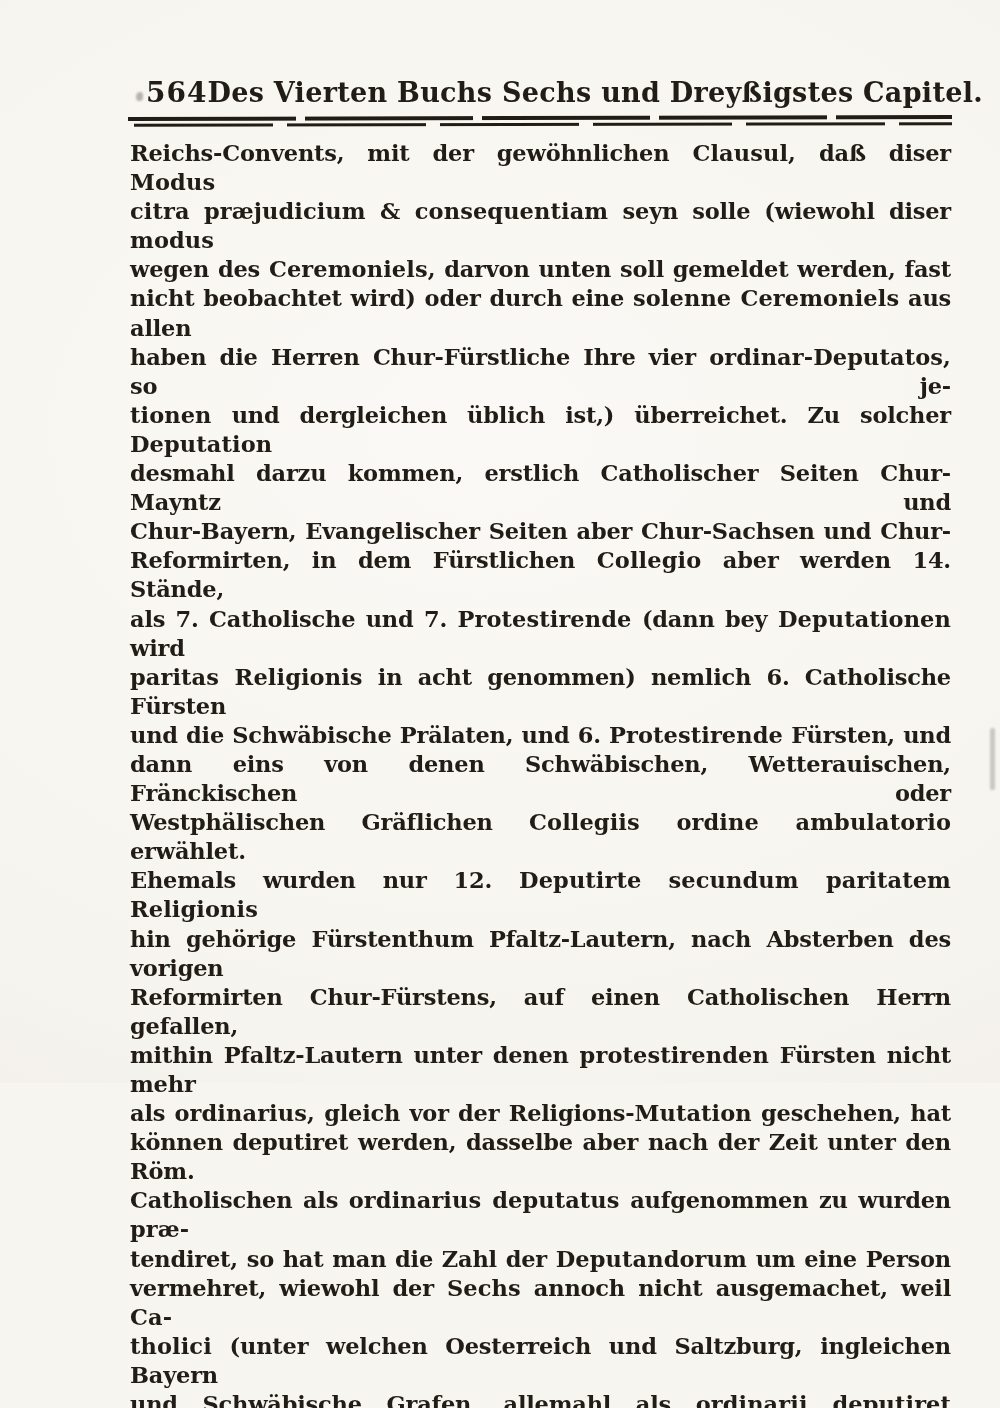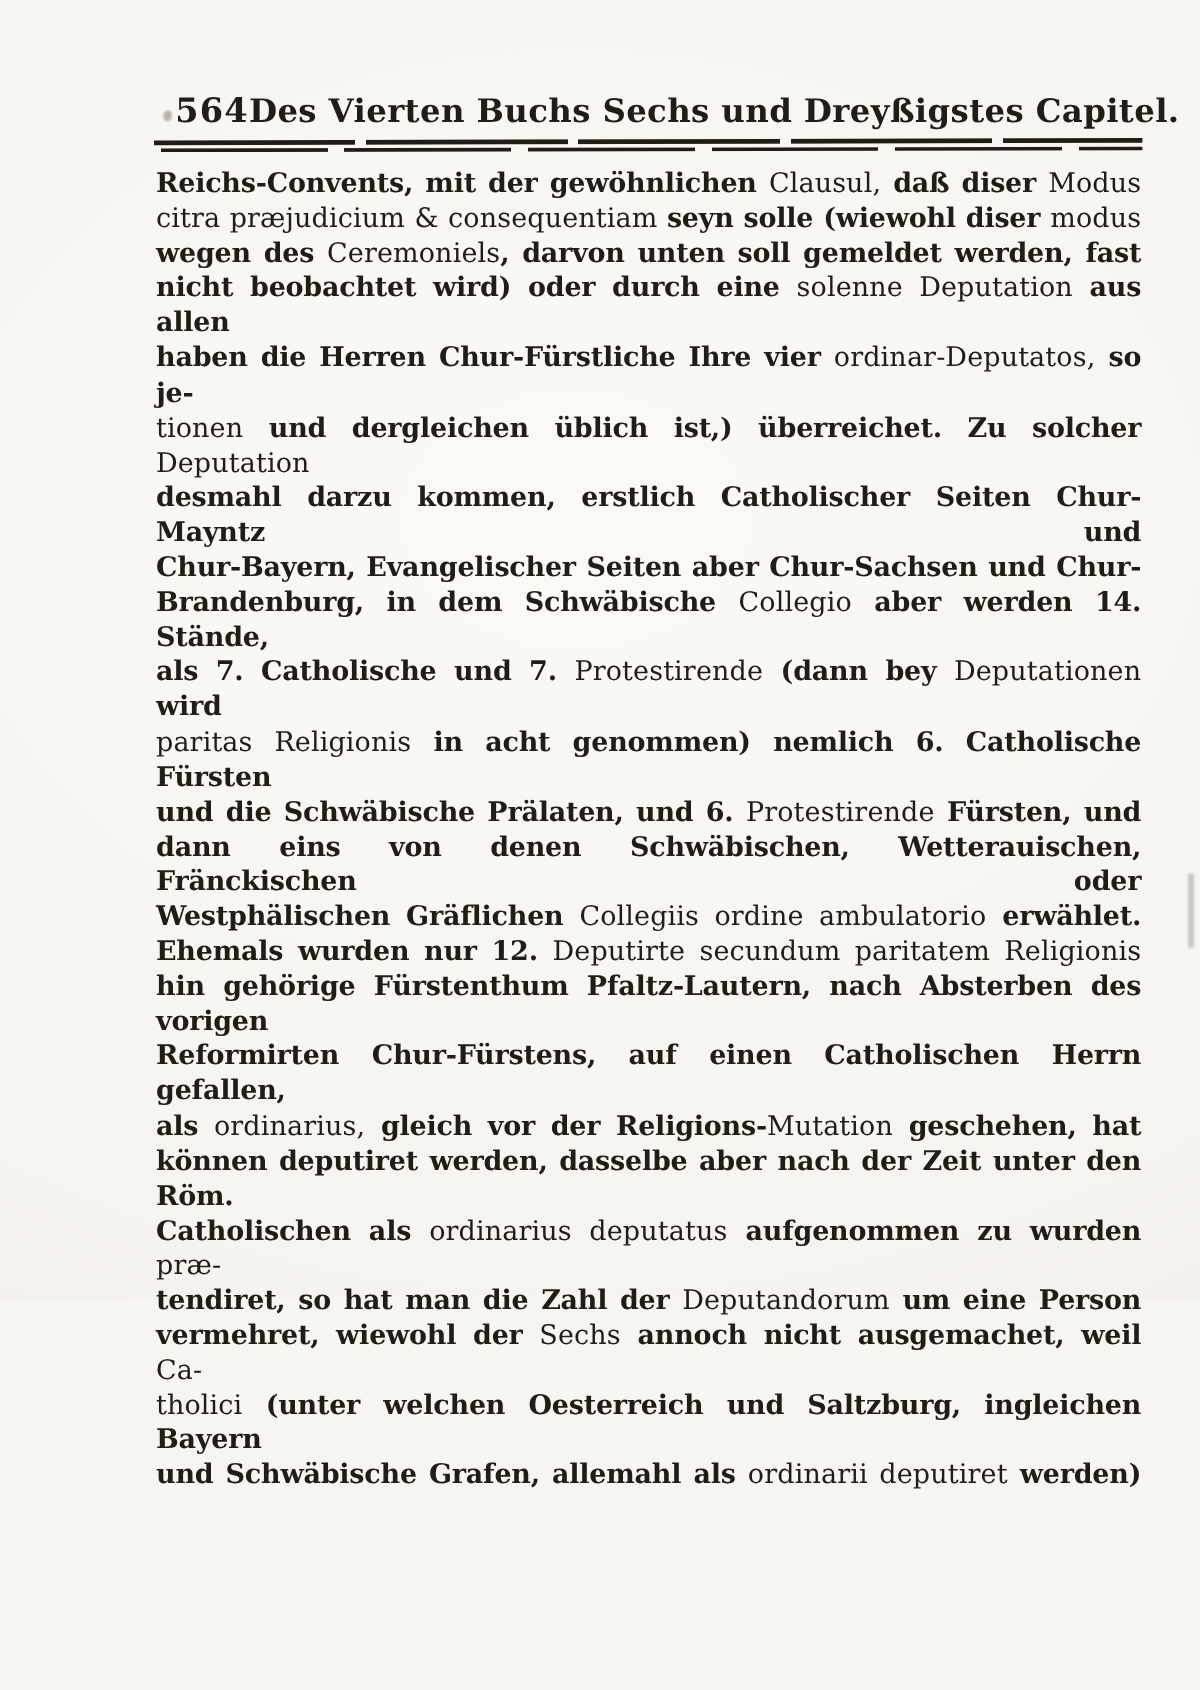--- a/index.html
+++ b/index.html
@@ -57,21 +57,21 @@
     line-height: 29.1px;
     font-weight: 700;
   }
   .line {
     text-align: justify;
     text-align-last: justify;
     letter-spacing: -0.2px;
     white-space: normal;
   }
   .seg-f { font-weight: 700; }           
-  .seg-a { font-weight: 400; letter-spacing: 0.1px; }
+  .seg-a { font-weight: 700; letter-spacing: 0.1px; }
   
   .scan-artifact {
     position: absolute;
     left: 990px; top: 728px;
     width: 5px; height: 62px;
     background: #c9c8c3;
     border-radius: 2px;
     filter: blur(1px);
   }
   .scan-speck {
@@ -96,34 +96,35 @@
 
   <div class="rule">
     <div class="rule-top"></div>
     <div class="rule-bottom"></div>
   </div>
 
   <div class="body-text" id="body-lines">
       <div class="line"><span class="seg-f">Reichs-Convents, mit der gewöhnlichen </span><span class="seg-a">Clausul,</span><span class="seg-f"> daß diser </span><span class="seg-a">Modus</span></div>
       <div class="line"><span class="seg-a">citra præjudicium &amp; consequentiam </span><span class="seg-f">seyn solle (wiewohl diser </span><span class="seg-a">modus</span></div>
       <div class="line"><span class="seg-f">wegen des </span><span class="seg-a">Ceremoniels</span><span class="seg-f">, darvon unten soll gemeldet werden, fast</span></div>
-      <div class="line"><span class="seg-f">nicht beobachtet wird) oder durch eine </span><span class="seg-a">solenne Deputation</span><span class="seg-f"> aus allen</span></div>
+      <div class="line"><span class="seg-f">nicht beobachtet wird) oder durch eine </span><span class="seg-a">solenne Ceremoniels</span><span class="seg-f"> aus allen</span></div>
       <div class="line"><span class="seg-f">haben die Herren Chur-Fürstliche Ihre vier </span><span class="seg-a">ordinar-Deputatos,</span><span class="seg-f"> so je-</span></div>
       <div class="line"><span class="seg-a">tionen</span><span class="seg-f"> und dergleichen üblich ist,) überreichet. Zu solcher </span><span class="seg-a">Deputation</span></div>
       <div class="line"><span class="seg-f">desmahl darzu kommen, erstlich Catholischer Seiten Chur-Mayntz und</span></div>
       <div class="line"><span class="seg-f">Chur-Bayern, Evangelischer Seiten aber Chur-Sachsen und Chur-</span></div>
-      <div class="line"><span class="seg-f">Brandenburg, in dem Schwäbische </span><span class="seg-a">Collegio</span><span class="seg-f"> aber werden 14. Stände,</span></div>
+      <div class="line"><span class="seg-f">Reformirten, in dem Fürstlichen </span><span class="seg-a">Collegio</span><span class="seg-f"> aber werden 14. Stände,</span></div>
       <div class="line"><span class="seg-f">als 7. Catholische und 7. </span><span class="seg-a">Protestirende</span><span class="seg-f"> (dann bey </span><span class="seg-a">Deputationen</span><span class="seg-f"> wird</span></div>
       <div class="line"><span class="seg-a">paritas Religionis</span><span class="seg-f"> in acht genommen) nemlich 6. Catholische Fürsten</span></div>
       <div class="line"><span class="seg-f">und die Schwäbische Prälaten, und 6. </span><span class="seg-a">Protestirende</span><span class="seg-f"> Fürsten, und</span></div>
       <div class="line"><span class="seg-f">dann eins von denen Schwäbischen, Wetterauischen, Fränckischen oder</span></div>
       <div class="line"><span class="seg-f">Westphälischen Gräflichen </span><span class="seg-a">Collegiis ordine ambulatorio</span><span class="seg-f"> erwählet.</span></div>
       <div class="line"><span class="seg-f">Ehemals wurden nur 12. </span><span class="seg-a">Deputirte secundum paritatem Religionis</span></div>
       <div class="line"><span class="seg-f">hin gehörige Fürstenthum Pfaltz-Lautern, nach Absterben des vorigen</span></div>
       <div class="line"><span class="seg-f">Reformirten Chur-Fürstens, auf einen Catholischen Herrn gefallen,</span></div>
+      <div class="line"><span class="seg-f">mithin Pfaltz-Lautern unter denen </span><span class="seg-a">protestirenden</span><span class="seg-f"> Fürsten nicht mehr</span></div>
       <div class="line"><span class="seg-f">als </span><span class="seg-a">ordinarius,</span><span class="seg-f"> gleich vor der Religions-</span><span class="seg-a">Mutation</span><span class="seg-f"> geschehen, hat</span></div>
       <div class="line"><span class="seg-f">können deputiret werden, dasselbe aber nach der Zeit unter den Röm.</span></div>
       <div class="line"><span class="seg-f">Catholischen als </span><span class="seg-a">ordinarius deputatus</span><span class="seg-f"> aufgenommen zu wurden </span><span class="seg-a">præ-</span></div>
       <div class="line"><span class="seg-f">tendiret, so hat man die Zahl der </span><span class="seg-a">Deputandorum</span><span class="seg-f"> um eine Person</span></div>
       <div class="line"><span class="seg-f">vermehret, wiewohl der </span><span class="seg-a">Sechs</span><span class="seg-f"> annoch nicht ausgemachet, weil </span><span class="seg-a">Ca-</span></div>
       <div class="line"><span class="seg-a">tholici</span><span class="seg-f"> (unter welchen Oesterreich und Saltzburg, ingleichen Bayern</span></div>
       <div class="line"><span class="seg-f">und Schwäbische Grafen, allemahl als </span><span class="seg-a">ordinarii deputiret</span><span class="seg-f"> werden)</span></div>
     </div>
 
   <div class="scan-speck"></div>

